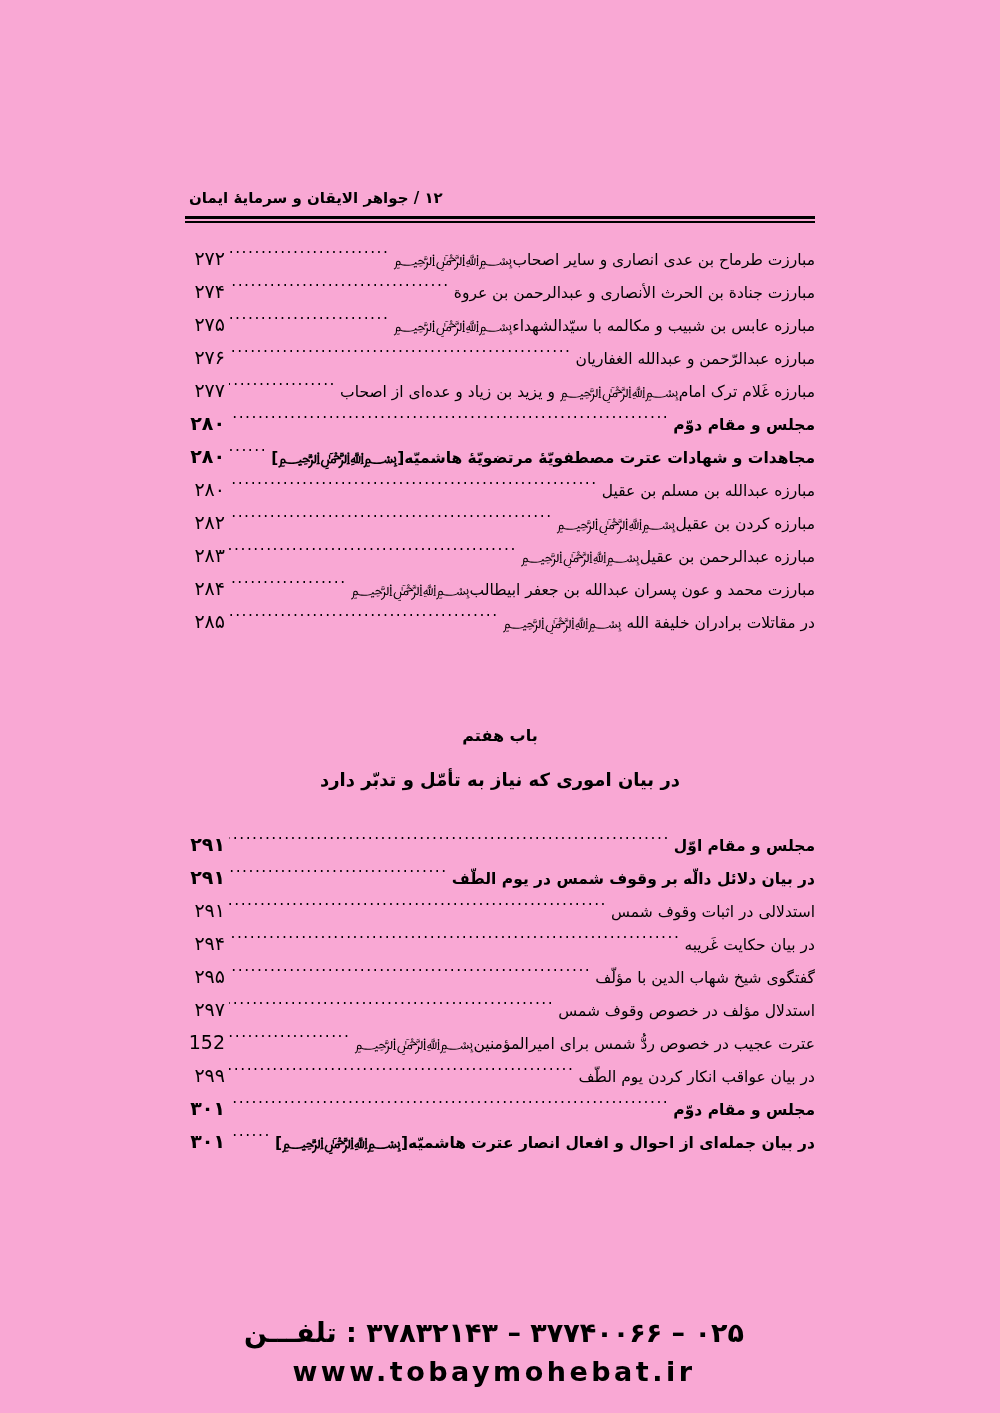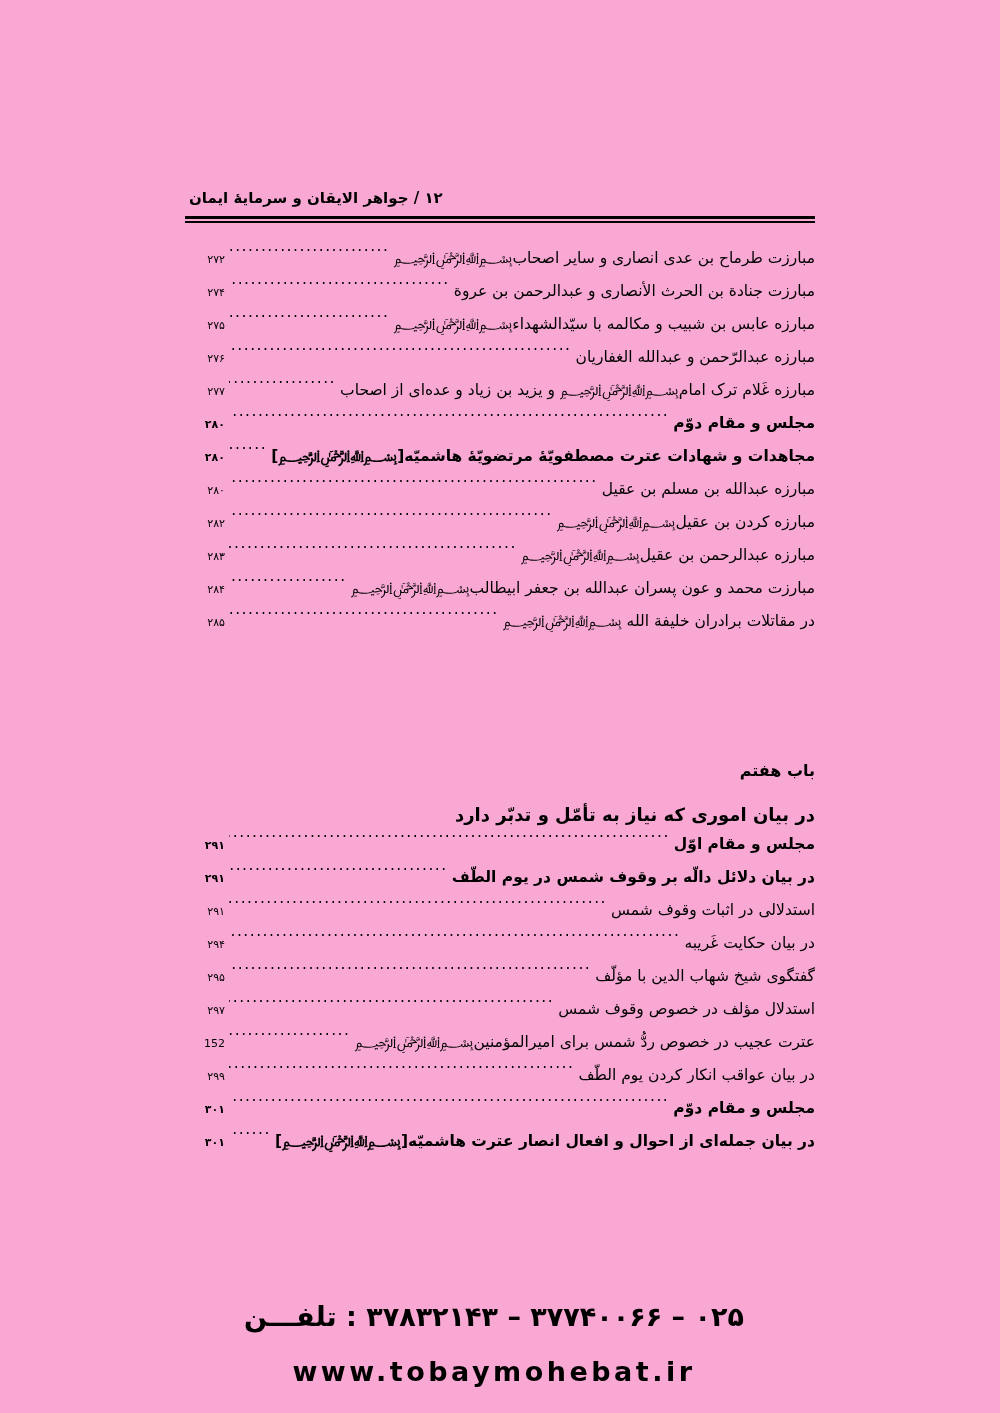--- a/index.html
+++ b/index.html
@@ -101,44 +101,45 @@
     font-size: 15.5px;
     letter-spacing: 1.5px;
     color: #000;
     white-space: nowrap;
     position: absolute;
     right: 0;
     bottom: 0.02em;
   }
   .toc-entry .epage {
     flex: 0 0 auto;
-    font-size: 11px;
+    font-size: 19px;
     unicode-bidi: isolate;
     min-width: 40px;
     text-align: right;
   }
 
   
   .toc-entry.level-bold .etitle {
     font-weight: 700;
   }
   .toc-entry.level-bold .epage {
     font-weight: 700;
   }
   
   .toc-entry.level-plain {
     padding-right: 0;
   }
 
   
   .chapter-block {
     position: absolute;
-    top: 756px;
+    top: 721px;
     right: 185px;
     left: 185px;
+    text-align: center;
     direction: rtl;
   }
   .chapter-block .chap-label {
     font-size: 16px;
     font-weight: 700;
     line-height: 30px;
   }
   .chapter-block .chap-title {
     font-size: 18px;
     font-weight: 700;
@@ -170,21 +171,21 @@
     white-space: nowrap;
     unicode-bidi: isolate;
   }
   .footer .site {
     font-family: "DejaVu Sans", "Liberation Sans", sans-serif;
     direction: ltr;
     font-size: 27px;
     font-weight: 700;
     letter-spacing: 3.5px;
     line-height: 38px;
-    margin-top: 16px;
+    margin-top: 0;
     unicode-bidi: isolate;
   }
 </style>
 </head>
 <body>
 
 <div class="page">
 
   <div class="header-zone">
     <div class="running-head">۱۲ / جواهر الایقان و سرمایهٔ ایمان</div>

